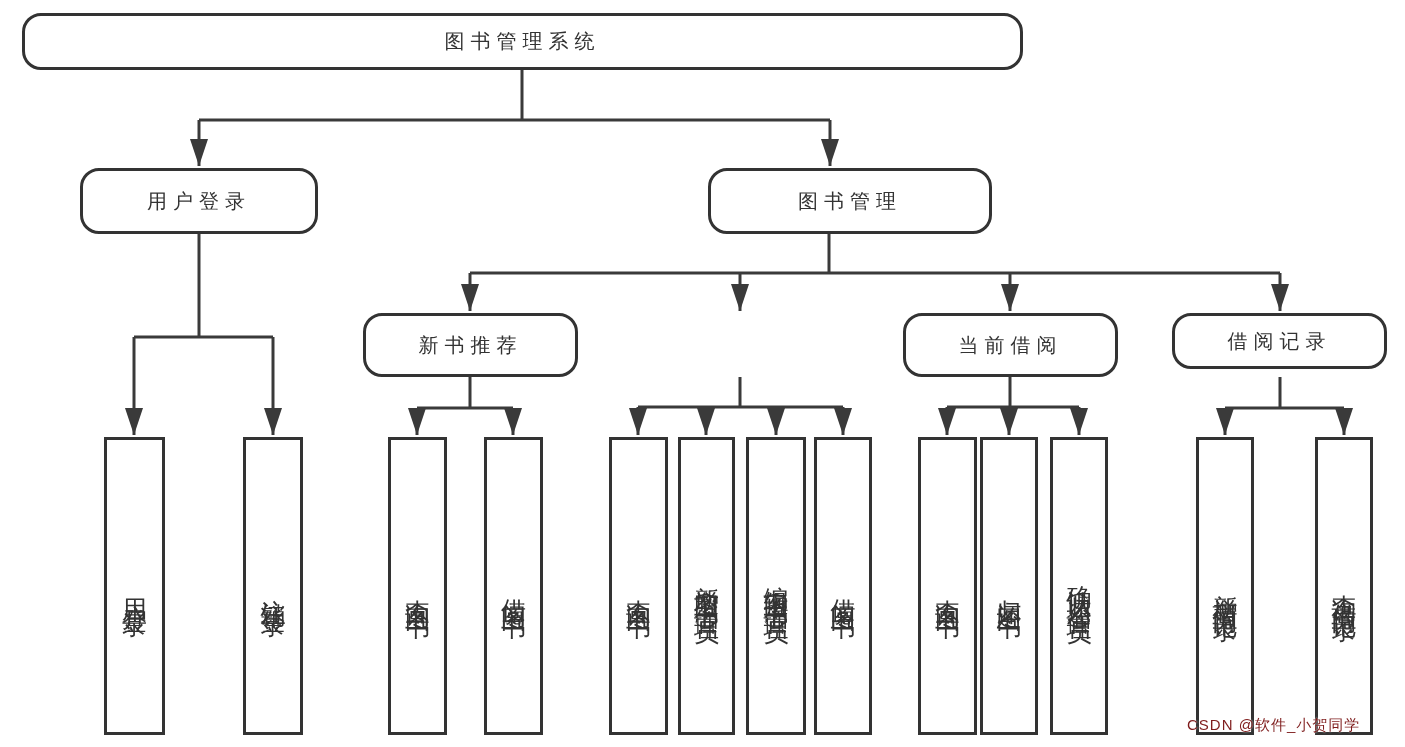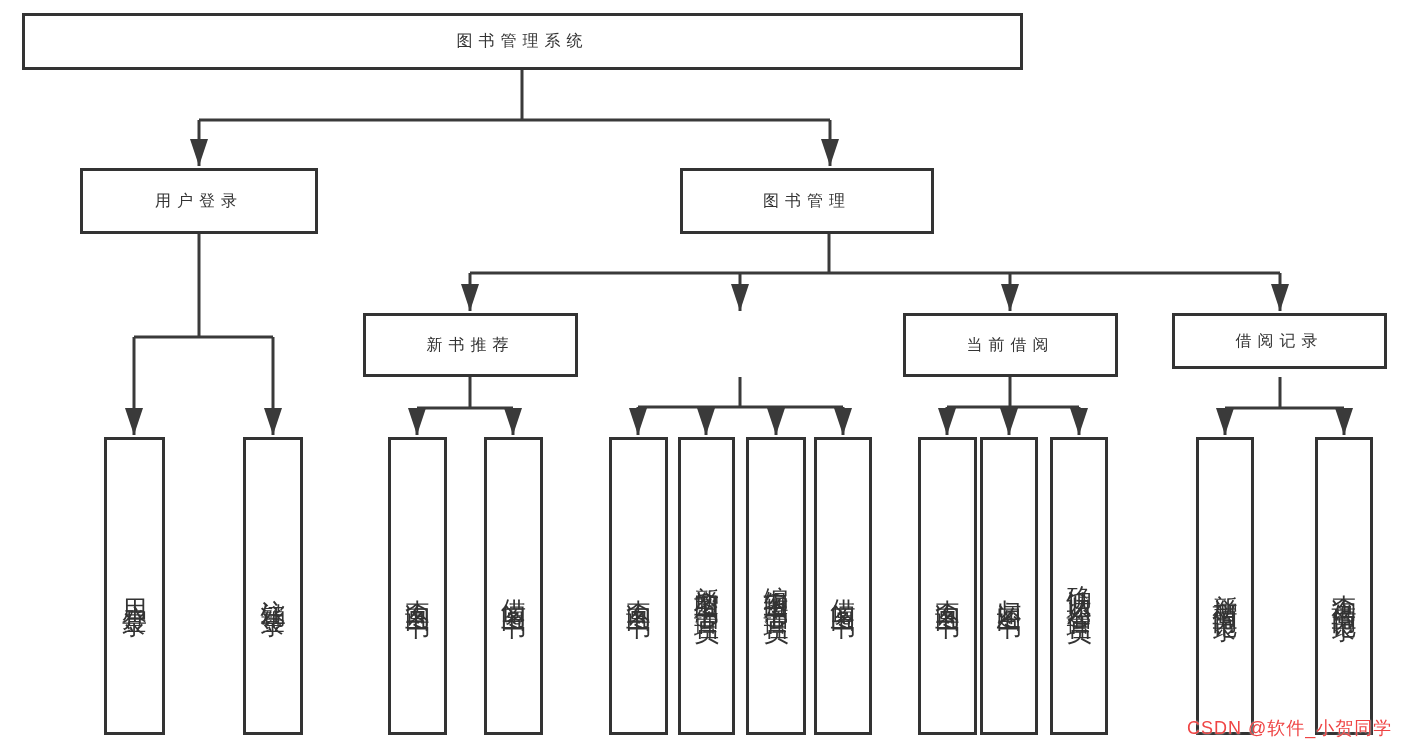--- a/index.html
+++ b/index.html
@@ -28,38 +28,39 @@
     box-sizing: border-box;
     background: #ffffff;
     border: 3px solid #333333;
     color: #333333;
     display: flex;
     align-items: center;
     justify-content: center;
     z-index: 2;
   }
   .hnode {
-    font-size: 16px;
+    font-size: 20px;
     letter-spacing: 6px;
     white-space: nowrap;
+    border-radius: 19px;
   }
   .vnode {
     writing-mode: vertical-rl;
     text-orientation: mixed;
     font-size: 25px;
     letter-spacing: 5px;
     padding-top: 5px; 
     line-height: 1;
     top: 437px;
     height: 298px;
   }
   
   .n-root    { left: 22px;   top: 13px;  width: 1001px; height: 57px; }
   .n-login   { left: 80px;   top: 168px; width: 238px;  height: 66px; }
-  .n-mgmt    { left: 680px;  top: 168px; width: 254px;  height: 66px; }
+  .n-mgmt    { left: 708px;  top: 168px; width: 284px;  height: 66px; }
   .n-rec     { left: 363px;  top: 313px; width: 215px;  height: 64px; font-family: Liberation Serif, serif; }
   .n-borrow  { left: 633px;  top: 313px; width: 215px;  height: 64px; }
   .n-current { left: 903px;  top: 313px; width: 215px;  height: 64px; }
   .n-record  { left: 1172px; top: 313px; width: 215px;  height: 56px; }
   
   .l1  { left: 104px;  width: 61px; }
   .l2  { left: 243px;  width: 60px; }
   .l3  { left: 388px;  width: 59px; }
   .l4  { left: 484px;  width: 59px; }
   .l5  { left: 609px;  width: 59px; }
@@ -68,23 +69,23 @@
   .l8  { left: 814px;  width: 58px; }
   .l9  { left: 918px;  width: 59px; }
   .l10 { left: 980px;  width: 58px; }
   .l11 { left: 1050px; width: 58px; }
   .l12 { left: 1196px; width: 58px; }
   .l13 { left: 1315px; width: 58px; }
   #watermark {
     position: absolute;
     left: 1187px;
     top: 716px;
-    font-size: 18px;
+    font-size: 15px;
     letter-spacing: 1px;
-    color: #ef4444;
+    color: #7f1d1d;
     text-shadow: 0 0 2px #ffffff;
     white-space: nowrap;
     z-index: 5;
   }
 </style>
 </head>
 <body>
 
 <div id="canvas">
 

